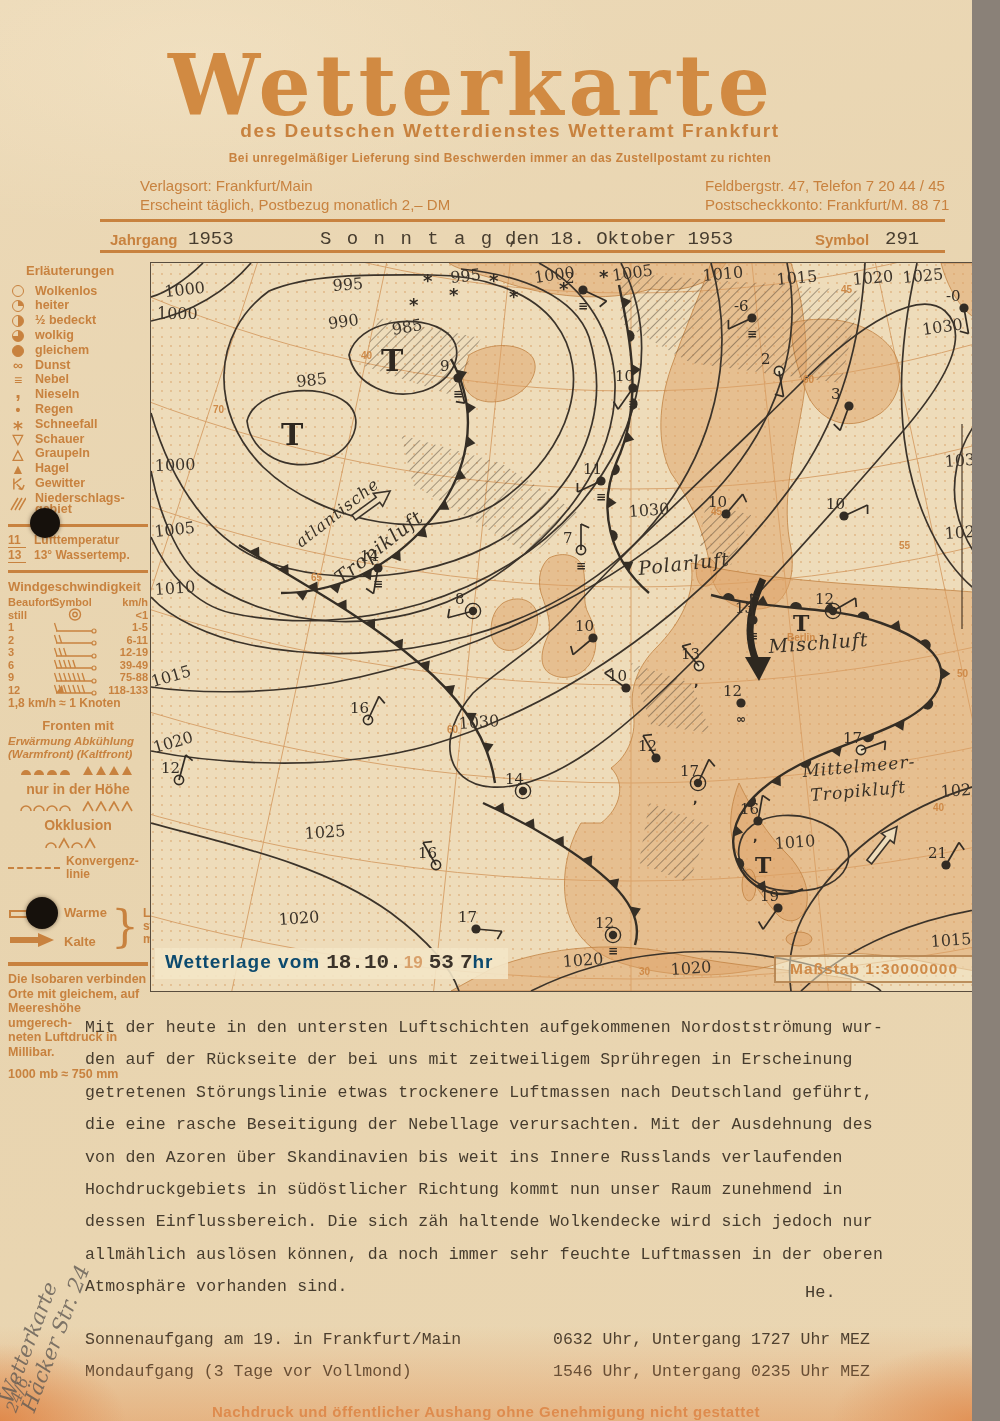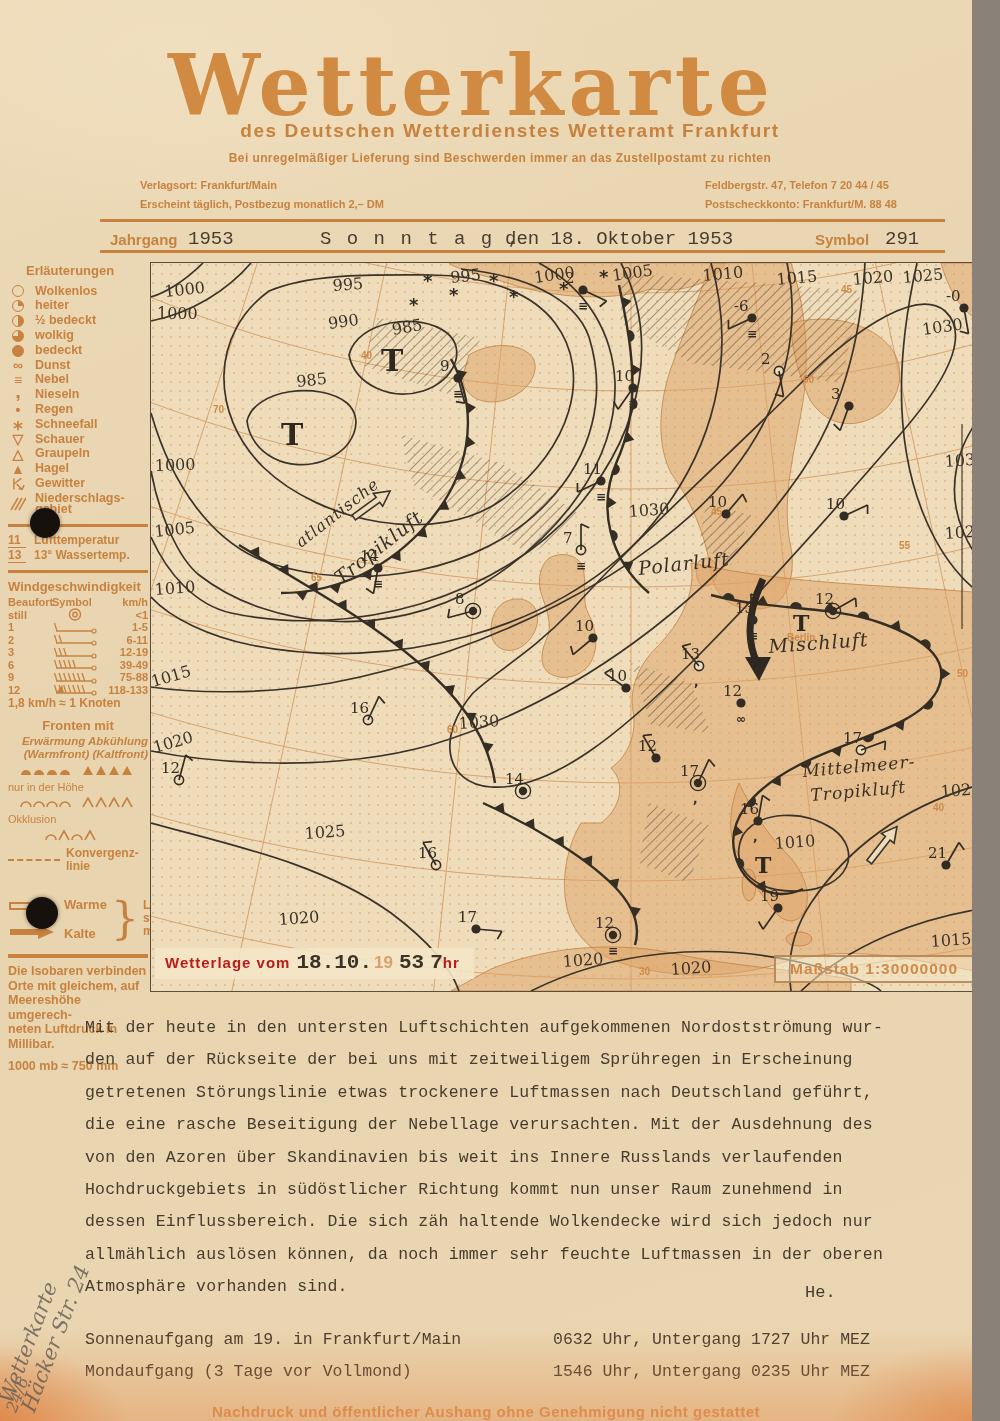--- a/index.html
+++ b/index.html
@@ -9,21 +9,21 @@
       linear-gradient(160deg,#ecd9b7 0%,#e8d4af 45%,#ead6b2 100%);
     font-family:"Liberation Sans",sans-serif;}
   
   .masthead{position:absolute;left:168px;top:44px;width:680px;
     font-family:"DejaVu Serif",serif;font-weight:bold;font-size:82px;line-height:1;
     letter-spacing:5px;color:#d18a42;transform:scaleY(1.02);white-space:nowrap;}
   .subtitle{position:absolute;left:180px;top:120px;width:660px;text-align:center;
     font-size:19px;letter-spacing:1.6px;color:#c8823f;font-weight:bold;}
   .notice{position:absolute;left:150px;top:151px;width:700px;text-align:center;
     font-size:12px;letter-spacing:.4px;color:#c8823f;font-weight:bold;}
-  .pubinfo{position:absolute;font-size:11px;line-height:19px;color:#c8823f;font-weight:bold;}
+  .pubinfo{position:absolute;font-size:15px;line-height:19px;color:#c8823f;font-weight:normal;}
   .pub-left{left:140px;top:176px;}
   .pub-right{left:705px;top:176px;}
   .rule{position:absolute;left:100px;width:845px;background:#c8823f;height:2.5px;}
   .r1{top:219px;} .r2{top:250px;}
   .dateline{position:absolute;top:228px;left:0;width:1000px;height:22px;}
   .dl-lab{position:absolute;font-size:15px;color:#c8823f;font-weight:bold;top:3px;}
   .mono{font-family:"Liberation Mono",monospace;color:#473d2f;}
   .dl-val{position:absolute;font-size:19px;top:0;}
   
   .legend{position:absolute;left:8px;top:263px;width:140px;color:#c8823f;}
@@ -43,23 +43,23 @@
   .temp-line{font-size:12px;font-weight:bold;line-height:14px;}
   .temp-line .num{display:inline-block;width:18px;border-bottom:1.5px solid #c8823f;margin-right:8px;text-align:left;}
   .wind-title{font-size:13px;font-weight:bold;margin:4px 0 2px 0;}
   .windhead,.windrow{display:flex;align-items:center;font-size:11px;font-weight:bold;height:12.5px;}
   .windhead span:nth-child(1),.windrow .wb{width:44px;flex:none;}
   .windhead span:nth-child(2){width:50px;flex:none;}
   .windrow .ws{width:50px;flex:none;line-height:0;}
   .windhead span:nth-child(3),.windrow .wk{flex:1;text-align:right;}
   .wind-note{font-size:12px;font-weight:bold;margin-top:0;}
   .fr-title{font-size:13px;font-weight:bold;text-align:center;margin:8px 0 2px;}
-  .fr-sub{font-size:11.5px;font-weight:bold;text-align:right;line-height:13px;font-style:italic;}
+  .fr-sub{font-size:11.5px;font-weight:bold;text-align:left;line-height:13px;font-style:italic;}
   .fr-row{display:flex;justify-content:center;gap:8px;margin:4px 0;line-height:0;}
-  .fr-cent{font-size:11px;font-weight:normal;margin:5px 0 2px;}
+  .fr-cent{font-size:14px;font-weight:bold;text-align:center;margin:5px 0 2px;}
   .kv-row{display:flex;align-items:center;gap:6px;margin:6px 0 2px;}
   .kv-dash{width:52px;border-top:2px dashed #c8823f;flex:none;}
   .kv-lb{font-size:12px;font-weight:bold;line-height:13px;white-space:pre-line;}
   .arrows{display:flex;align-items:center;gap:4px;margin-top:20px;}
   .arr-col{display:flex;flex-direction:column;gap:8px;line-height:0;}
   .arr-labs{display:flex;flex-direction:column;gap:14px;font-size:13px;font-weight:bold;}
   .brace{font-size:44px;font-weight:normal;color:#c8823f;font-family:"DejaVu Serif",serif;}
   .strm{font-size:12px;font-weight:bold;line-height:13px;white-space:pre-line;}
   .iso-note{font-size:12.5px;font-weight:bold;line-height:14.5px;white-space:pre-line;margin-top:4px;}
   .mb-note{font-size:12.5px;font-weight:bold;margin-top:8px;}
@@ -69,21 +69,21 @@
   .map svg{display:block;}
   .iso-t{font-family:"DejaVu Serif",serif;font-size:16px;fill:#3b332a;}
   .st-t{font-family:"DejaVu Serif",serif;font-size:15px;fill:#332c24;}
   .st-w{font-family:"DejaVu Sans",sans-serif;font-size:12px;fill:#332c24;font-weight:bold;}
   .air-t{font-family:"DejaVu Serif",serif;font-style:italic;fill:#383026;letter-spacing:1px;}
   .ctr-t{font-family:"DejaVu Serif",serif;font-weight:bold;fill:#2f2820;}
   .grat-t{font-family:"Liberation Sans",sans-serif;font-size:10px;fill:#cf8a48;font-weight:bold;}
   .snow-t{font-family:"DejaVu Sans",sans-serif;font-size:18px;fill:#332c24;font-weight:bold;}
   .frame-label{position:absolute;left:4px;bottom:12px;display:flex;align-items:baseline;gap:6px;
     background:rgba(243,230,198,.9);padding:3px 14px 5px 10px;}
-  .fl-pre{font-size:15px;color:#b91c1c;font-weight:bold;letter-spacing:1px;}
+  .fl-pre{font-size:19px;color:#0c4a6e;font-weight:bold;letter-spacing:1px;}
   .fl-typed{font-family:"Liberation Mono",monospace;font-size:21px;color:#3b332a;font-weight:bold;}
   .fl-print{font-size:17px;color:#d08a4c;font-weight:bold;opacity:.75;margin-left:-4px;}
   .scalebox{position:absolute;right:12px;bottom:8px;border:2px solid rgba(170,115,60,.75);
     background:rgba(242,229,197,.55);padding:3px 14px;font-size:15.5px;letter-spacing:1px;
     color:#cf8a48;font-weight:bold;}
   
   .bodytext{position:absolute;left:85px;top:1012px;width:875px;
     font-family:"Liberation Mono",monospace;font-size:16.5px;line-height:32.4px;
     color:#463c2e;white-space:pre-line;letter-spacing:.2px;}
   .signature{position:absolute;left:805px;top:1283px;font-family:"Liberation Mono",monospace;
@@ -116,21 +116,21 @@
 
   <div class="masthead">Wetterkarte</div>
   <div class="subtitle">des Deutschen Wetterdienstes Wetteramt Frankfurt</div>
   <div class="notice">Bei unregelmäßiger Lieferung sind Beschwerden immer an das Zustellpostamt zu richten</div>
   <div class="pubinfo pub-left">
     <div>Verlagsort: Frankfurt/Main</div>
     <div>Erscheint täglich, Postbezug monatlich 2,– DM</div>
   </div>
   <div class="pubinfo pub-right">
     <div>Feldbergstr. 47,  Telefon 7 20 44 / 45</div>
-    <div>Postscheckkonto: Frankfurt/M. 88 48</div>
+    <div>Postscheckkonto: Frankfurt/M. 88 71</div>
   </div>
   <div class="rule r1"></div>
   <div class="dateline">
     <span class="dl-lab" style="left:110px">Jahrgang</span>
     <span class="dl-val mono" style="left:188px">1953</span>
     <span class="dl-val mono" style="left:320px;letter-spacing:2px">S o n n t a g ,</span>
     <span class="dl-val mono" style="left:505px">den 18. Oktober 1953</span>
     <span class="dl-lab" style="left:815px">Symbol</span>
     <span class="dl-val mono" style="left:885px">291</span>
   </div>
@@ -150,21 +150,21 @@
         <div class="symrow">
           <span class="ic"><span class="cc c50"></span></span>
           <span class="lb">½ bedeckt</span>
         </div>
         <div class="symrow">
           <span class="ic"><span class="cc c75"></span></span>
           <span class="lb">wolkig</span>
         </div>
         <div class="symrow">
           <span class="ic"><span class="cc c100"></span></span>
-          <span class="lb">bedeckt</span>
+          <span class="lb">gleichem</span>
         </div>
         <div class="symrow">
           <span class="ic"><span class="uc">∞</span></span>
           <span class="lb">Dunst</span>
         </div>
         <div class="symrow">
           <span class="ic"><span class="uc">≡</span></span>
           <span class="lb">Nebel</span>
         </div>
         <div class="symrow">

